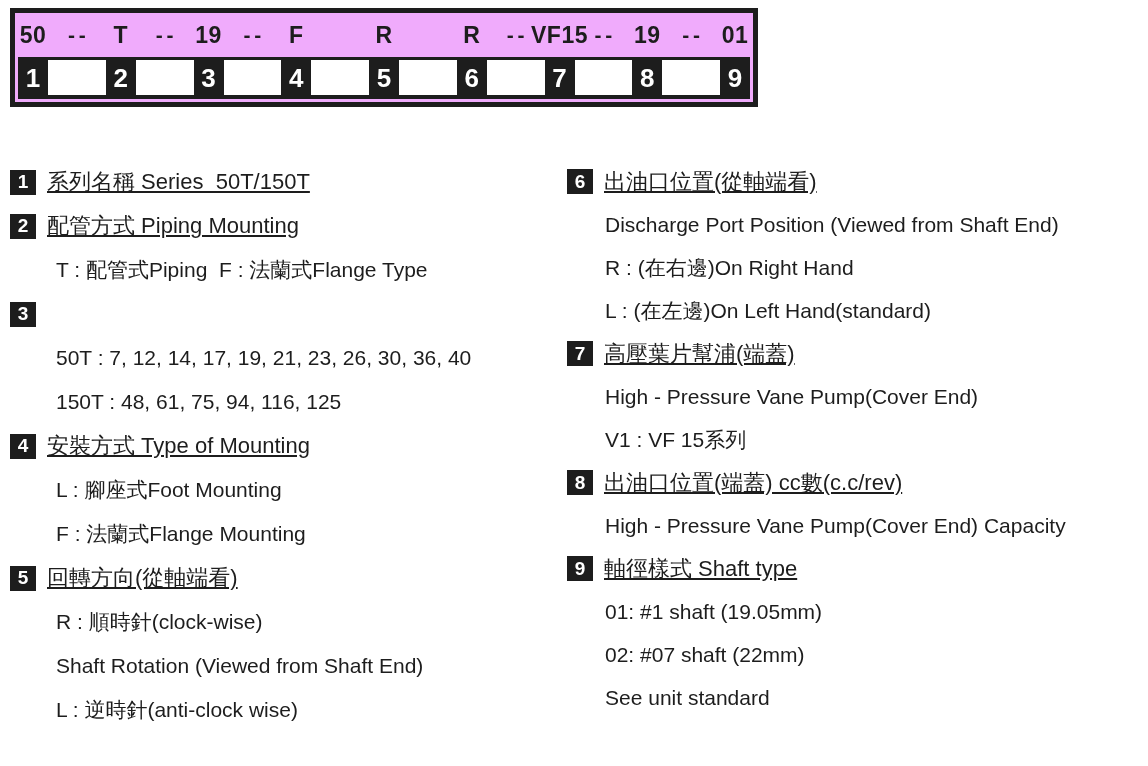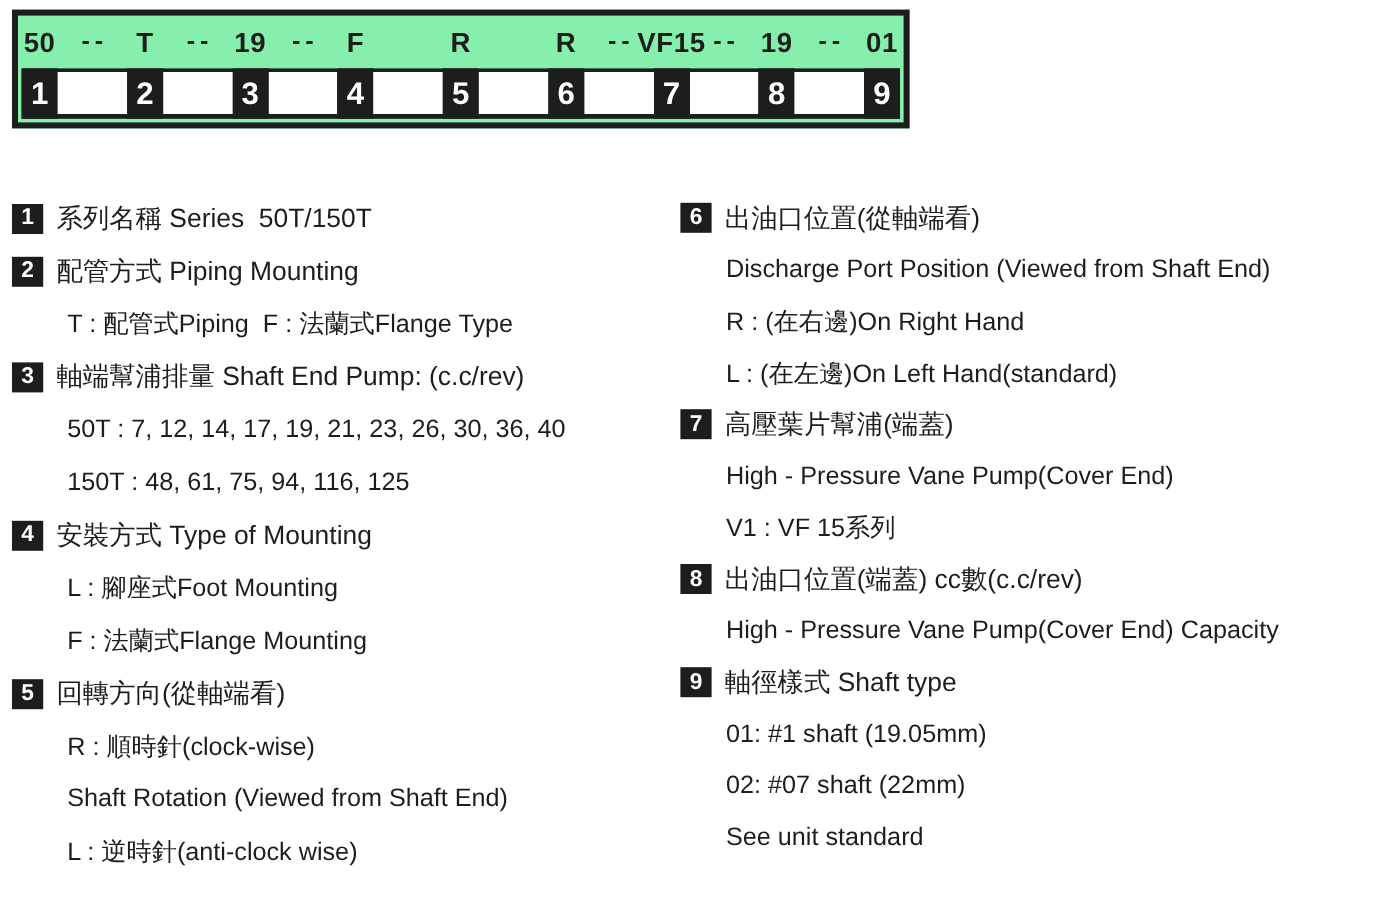--- a/index.html
+++ b/index.html
@@ -11,21 +11,21 @@
     overflow: hidden;
     position: relative;
   }
 
   
   .code-table {
     position: absolute;
     left: 10px; top: 8px;
     width: 748px;
     border: 5px solid #1d1d1d;
-    background: #86efac;
+    background: #f0abfc;
   }
   .code-top {
     display: flex;
     align-items: center;
     height: 44px;
     padding: 0 3px;
   }
   .code-value {
     width: 30px;
     display: flex;
@@ -93,20 +93,21 @@
     font-size: 19px;
     display: inline-flex;
     justify-content: center;
     align-items: center;
     margin-right: 11px;
     flex: 0 0 auto;
   }
   .legend-title {
     font-size: 22px;
     white-space: pre;
+    text-decoration: underline;
   }
   .legend-line {
     display: flex;
     align-items: center;
     height: var(--lh);
     font-size: 21px;
     white-space: pre;
   }
   .col-left  .legend-line { padding-left: 46px; }
   .col-right .legend-line { padding-left: 38px; }
@@ -158,21 +159,21 @@
 <div class="legend">
   <div class="legend-col col-left">
       <div class="legend-item">
         <div class="legend-title-line"><span class="num-marker">1</span><span class="legend-title">系列名稱 Series  50T/150T</span></div>
       </div>
       <div class="legend-item">
         <div class="legend-title-line"><span class="num-marker">2</span><span class="legend-title">配管方式 Piping Mounting</span></div>
         <div class="legend-line">T : 配管式Piping  F : 法蘭式Flange Type</div>
       </div>
       <div class="legend-item">
-        <div class="legend-title-line"><span class="num-marker">3</span><span class="legend-title">軸端幫浦排量 Shaft End Pump: (c.c/rev)</span></div>
+        <div class="legend-title-line"><span class="num-marker">3</span></div>
         <div class="legend-line">50T : 7, 12, 14, 17, 19, 21, 23, 26, 30, 36, 40</div>
         <div class="legend-line">150T : 48, 61, 75, 94, 116, 125</div>
       </div>
       <div class="legend-item">
         <div class="legend-title-line"><span class="num-marker">4</span><span class="legend-title">安裝方式 Type of Mounting</span></div>
         <div class="legend-line">L : 腳座式Foot Mounting</div>
         <div class="legend-line">F : 法蘭式Flange Mounting</div>
       </div>
       <div class="legend-item">
         <div class="legend-title-line"><span class="num-marker">5</span><span class="legend-title">回轉方向(從軸端看)</span></div>

